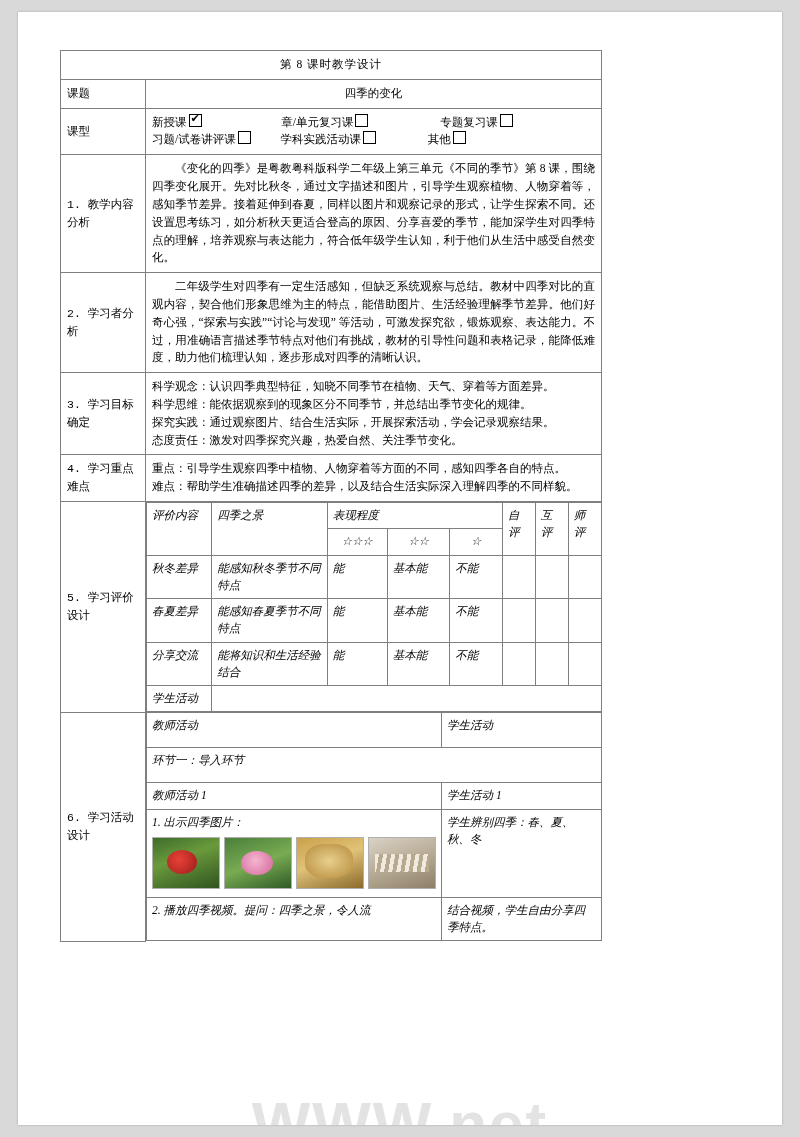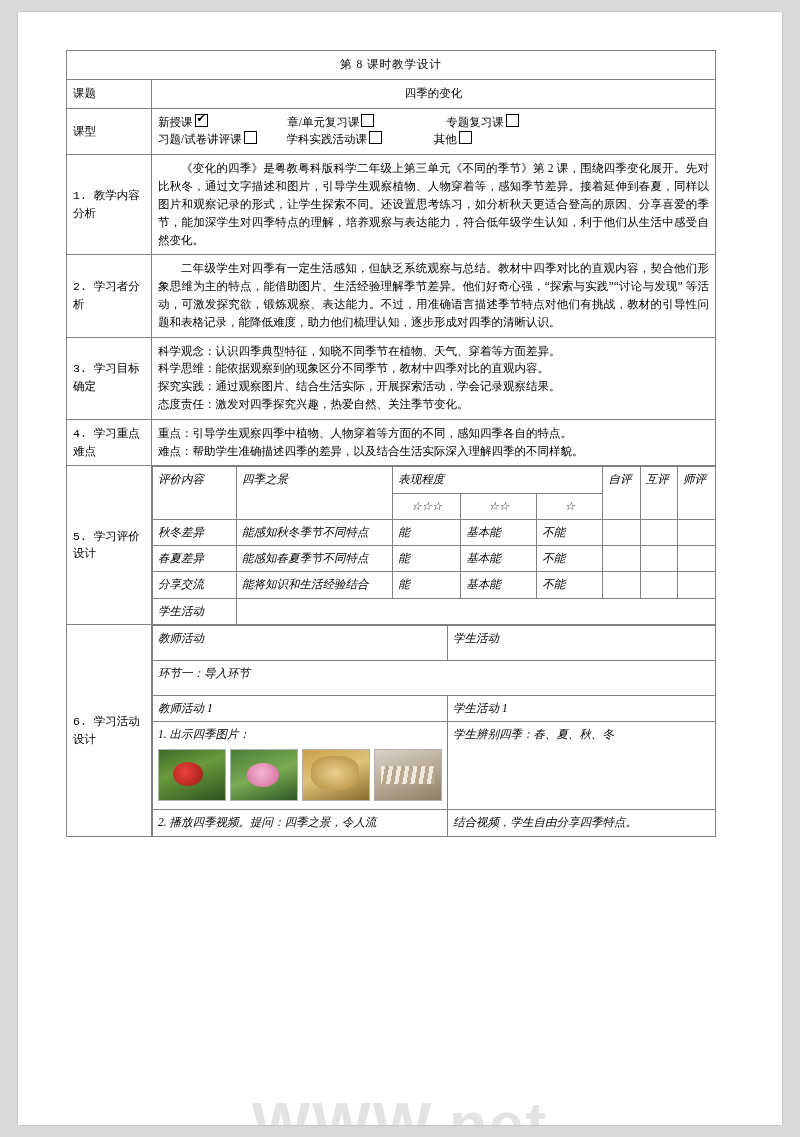--- a/index.html
+++ b/index.html
@@ -26,22 +26,22 @@
     font-size:62px;
     font-weight:bold;
     color:#e3e3e3;
     letter-spacing:2px;
     white-space:nowrap;
     z-index:0;
     pointer-events:none;
   }
   table.doc{
     position:absolute;
-    left:48px;top:38px;
-    width:650px;
+    left:42px;top:38px;
+    width:542px;
     border-collapse:collapse;
     z-index:1;
     background:#fff;
   }
   table.doc td{
     border:1px solid #7f7f7f;
     padding:5px 6px;
     font-size:11.5px;
     line-height:1.55;
     vertical-align:top;
@@ -170,36 +170,36 @@
           <span class="opt"><span>学科实践活动课</span><span class="box"></span></span>
           <span class="sp4"></span>
           <span class="opt"><span>其他</span><span class="box"></span></span>
         </span>
       </td>
     </tr>
 
     <tr>
       <td class="lbl mid">1. 教学内容分析</td>
       <td>
-        <p class="para">《变化的四季》是粤教粤科版科学二年级上第三单元《不同的季节》第 2 课，围绕四季变化展开。先对比秋冬，通过文字描述和图片，引导学生观察植物、人物穿着等，感知季节差异。接着延伸到春夏，同样以图片和观察记录的形式，让学生探索不同。还设置思考练习，如分析秋天更适合登高的原因、分享喜爱的季节，能加深学生对四季特点的理解，培养观察与表达能力，符合低年级学生认知，利于他们从生活中感受自然变化。</p>
+        <p class="para">《变化的四季》是粤教粤科版科学二年级上第三单元《不同的季节》第 8 课，围绕四季变化展开。先对比秋冬，通过文字描述和图片，引导学生观察植物、人物穿着等，感知季节差异。接着延伸到春夏，同样以图片和观察记录的形式，让学生探索不同。还设置思考练习，如分析秋天更适合登高的原因、分享喜爱的季节，能加深学生对四季特点的理解，培养观察与表达能力，符合低年级学生认知，利于他们从生活中感受自然变化。</p>
       </td>
     </tr>
 
     <tr>
       <td class="lbl mid">2. 学习者分析</td>
       <td>
         <p class="para">二年级学生对四季有一定生活感知，但缺乏系统观察与总结。教材中四季对比的直观内容，契合他们形象思维为主的特点，能借助图片、生活经验理解季节差异。他们好奇心强，“探索与实践”“讨论与发现” 等活动，可激发探究欲，锻炼观察、表达能力。不过，用准确语言描述季节特点对他们有挑战，教材的引导性问题和表格记录，能降低难度，助力他们梳理认知，逐步形成对四季的清晰认识。</p>
       </td>
     </tr>
 
     <tr>
       <td class="lbl mid">3. 学习目标确定</td>
       <td>
         <p class="line">科学观念：认识四季典型特征，知晓不同季节在植物、天气、穿着等方面差异。</p>
-        <p class="line">科学思维：能依据观察到的现象区分不同季节，教材中四季对比的直观内容。</p>
+        <p class="line">科学思维：能依据观察到的现象区分不同季节，并总结出季节变化的规律。</p>
         <p class="line">探究实践：通过观察图片、结合生活实际，开展探索活动，学会记录观察结果。</p>
         <p class="line">态度责任：激发对四季探究兴趣，热爱自然、关注季节变化。</p>
       </td>
     </tr>
 
     <tr>
       <td class="lbl mid">4. 学习重点难点</td>
       <td>
         <p class="line">重点：引导学生观察四季中植物、人物穿着等方面的不同，感知四季各自的特点。</p>
         <p class="line">难点：帮助学生准确描述四季的差异，以及结合生活实际深入理解四季的不同样貌。</p>

